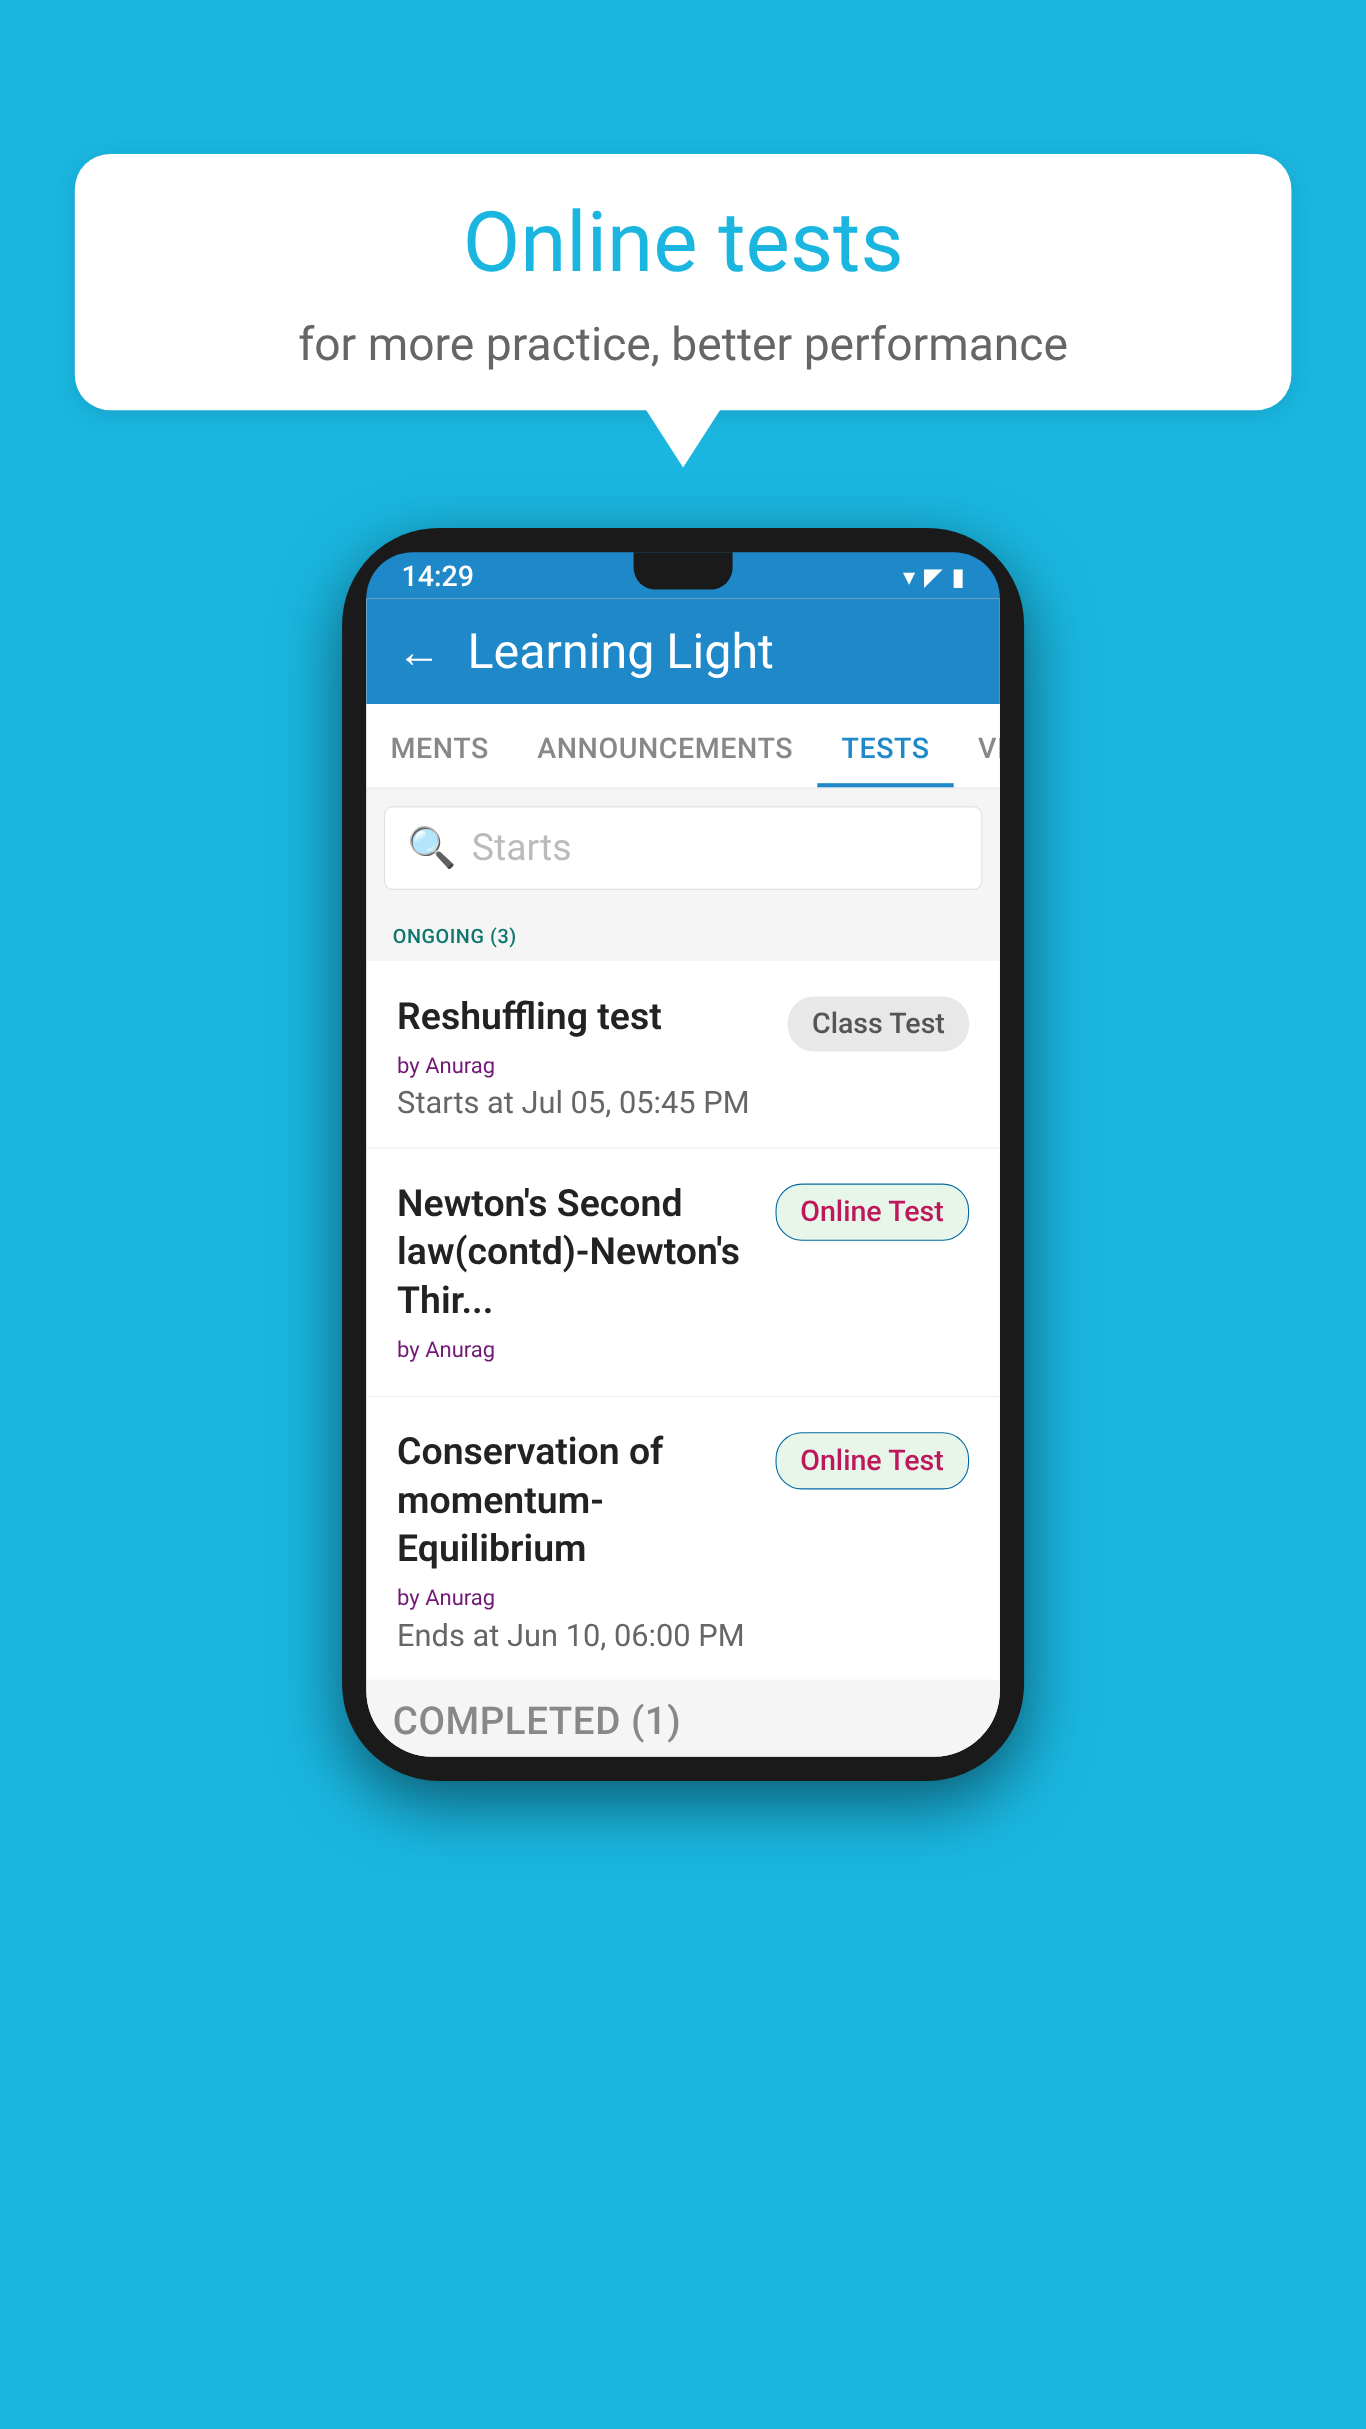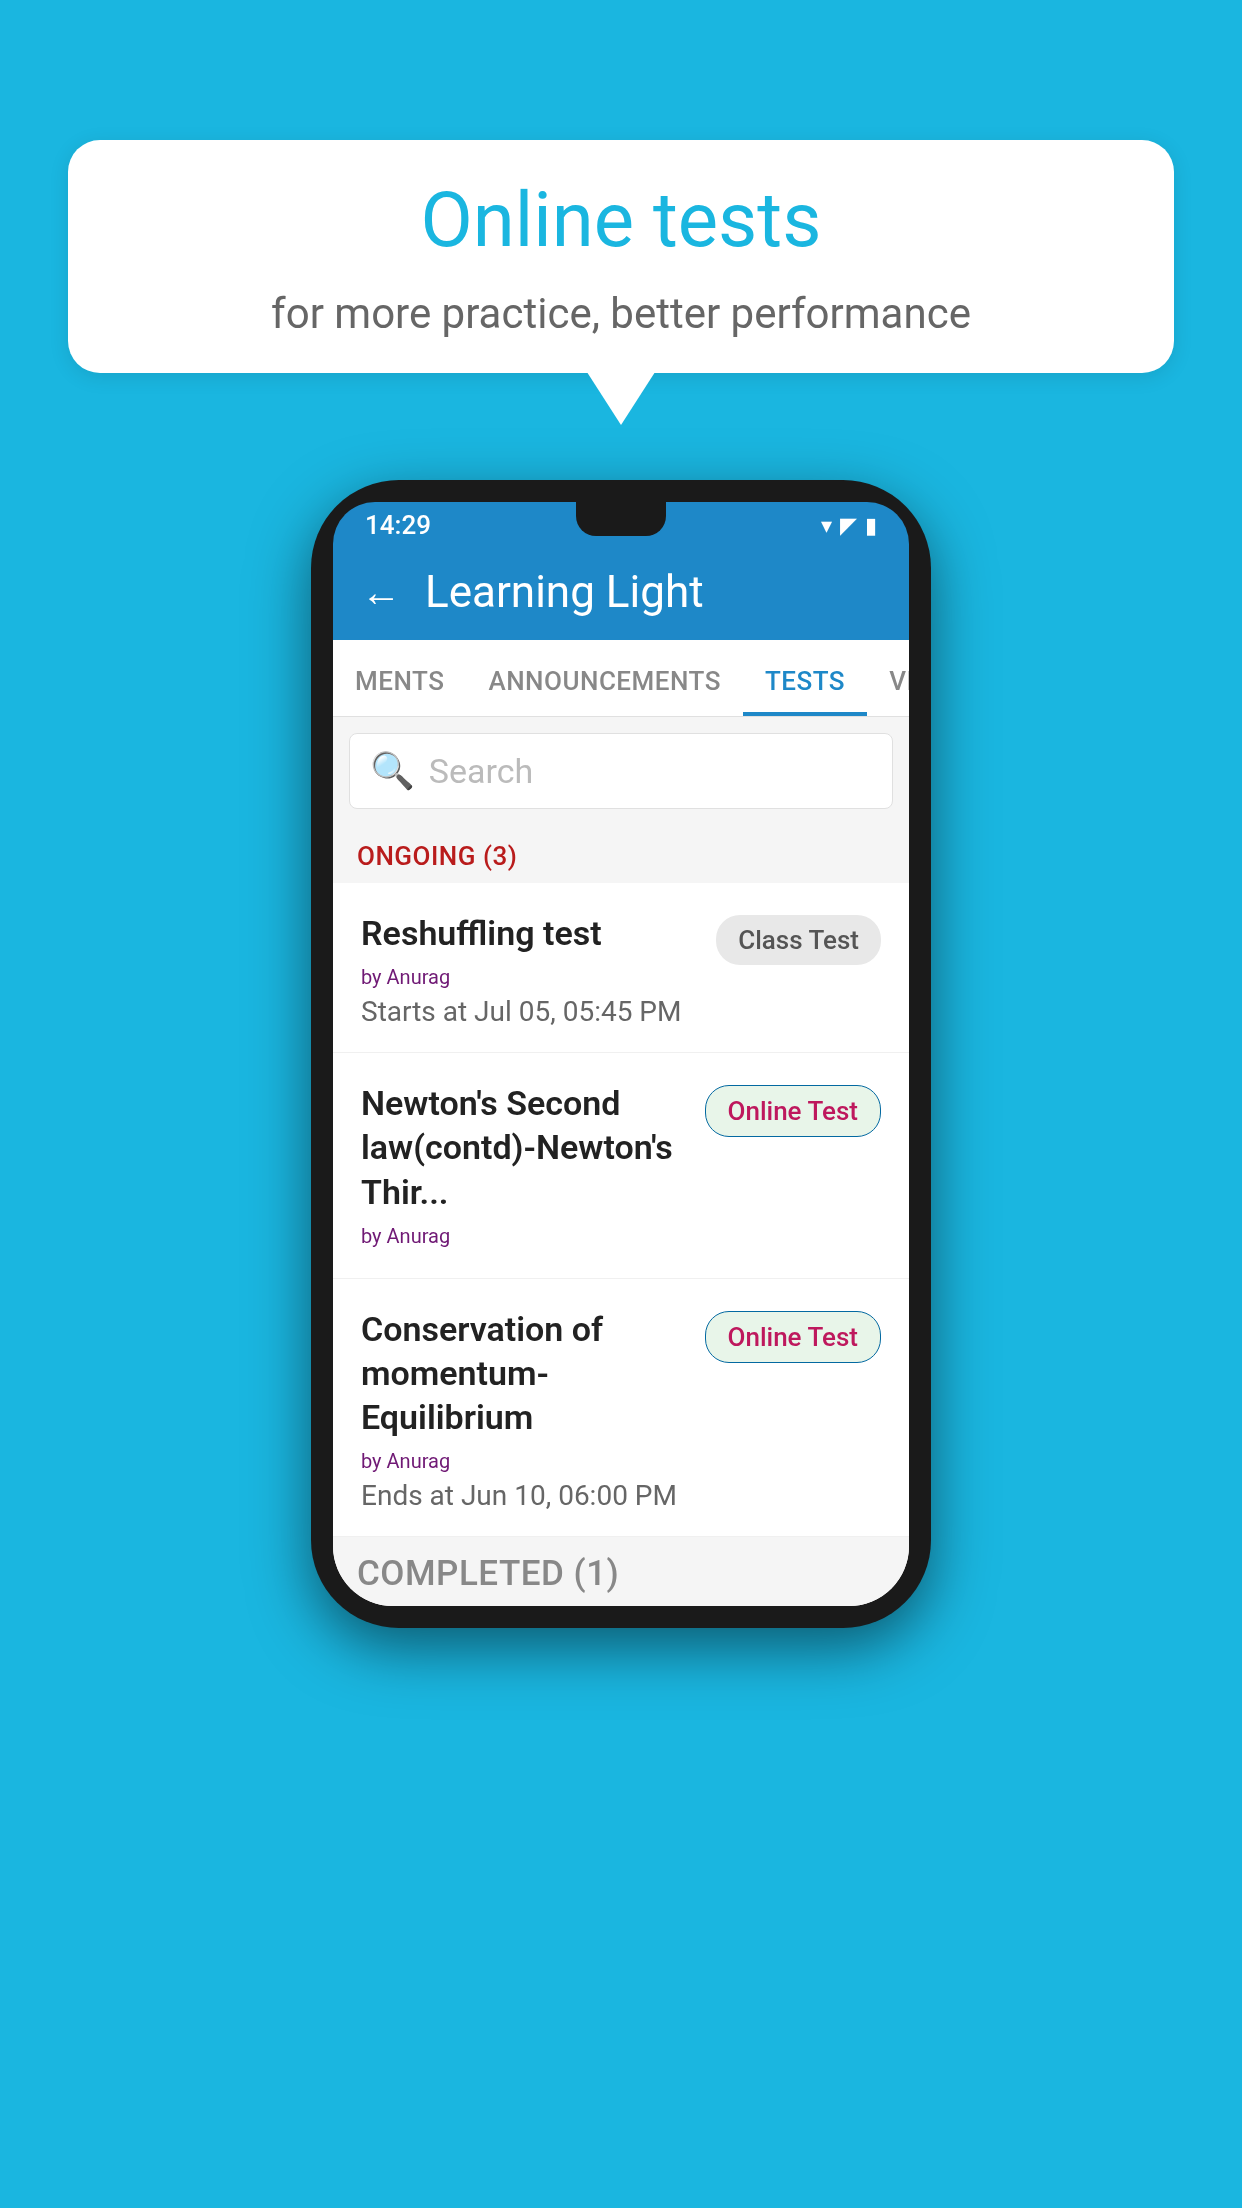--- a/index.html
+++ b/index.html
@@ -198,22 +198,22 @@
 
     .search-placeholder {
       color: #bbb;
       font-size: 34px;
     }
 
     
     .section-header {
       padding: 16px 24px 12px;
       background: #f5f5f5;
-      font-size: 26px;
-      color: #b91c1c;
+      font-size: 18px;
+      color: #0f766e;
       font-weight: 500;
       letter-spacing: 0.5px;
     }
 
     
     .test-list {
       background: white;
     }
 
     .test-item {
@@ -320,21 +320,21 @@
           <span>TESTS</span>
         </div>
         <div class="tab">
           <span>VIDEOS</span>
         </div>
       </div>
 
       <div class="search-container">
         <div class="search-bar">
           <span class="search-icon-svg">🔍</span>
-          <span class="search-placeholder">Search</span>
+          <span class="search-placeholder">Starts</span>
         </div>
       </div>
 
       <div class="section-header">ONGOING (3)</div>
 
       <div class="test-list">
 
         <div class="test-item">
           <div class="test-info">
             <div class="test-name">Reshuffling test</div>

